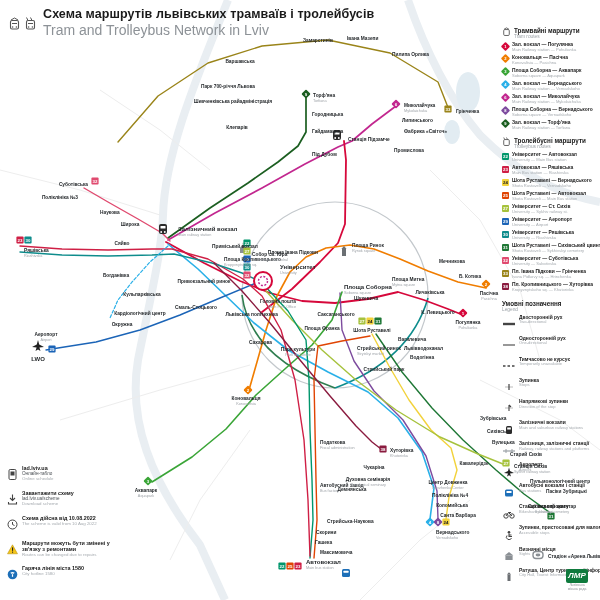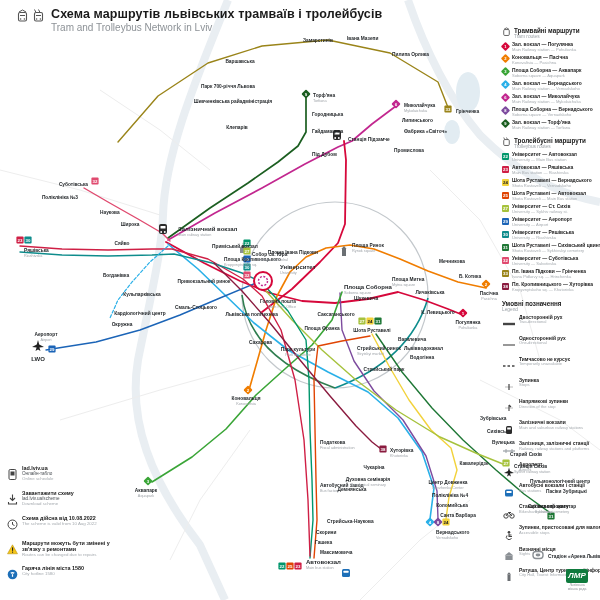--- a/index.html
+++ b/index.html
@@ -1,23 +1,23 @@
 <!DOCTYPE html>
 <html><head>
 <meta charset="utf-8">
 <style>
   html,body{margin:0;padding:0;background:#fff;}
   #app{position:relative;width:600px;height:600px;background:#fff;overflow:hidden;
        font-family:"Liberation Sans",sans-serif;color:#1a1a1a;}
   #map{position:absolute;left:0;top:0;width:600px;height:600px;}
   
-  .titlebar{position:absolute;left:16px;top:7px;display:flex;align-items:flex-start;gap:6px;z-index:5;}
+  .titlebar{position:absolute;left:8px;top:7px;display:flex;align-items:center;gap:6px;z-index:5;}
   .title-icons{display:flex;gap:3px;margin-top:2px;}
   .title-txt .t1{font-size:12.5px;font-weight:bold;letter-spacing:.1px;}
-  .title-txt .t2{font-size:10px;color:#8d9297;margin-top:1px;}
+  .title-txt .t2{font-size:14px;color:#8d9297;margin-top:1px;}
   
   .legend{position:absolute;right:3px;top:27px;width:95px;z-index:6;}
   .lg-head{display:flex;align-items:flex-start;gap:3px;margin:0 0 3px 0;}
   .lg-head .hx .hu{font-size:6.3px;font-weight:bold;line-height:7px;}
   .lg-head .hx .he{font-size:4.8px;color:#9aa0a6;line-height:5px;}
   .lg-row{display:flex;align-items:flex-start;gap:3px;margin-bottom:2.6px;}
   .badge{width:7px;height:7px;flex:0 0 7px;border-radius:1px;color:#fff;font-size:4.4px;
          font-weight:bold;display:flex;align-items:center;justify-content:center;margin-top:.5px;}
   .badge.d{transform:rotate(45deg) scale(.92);}
   .badge.d span{transform:rotate(-45deg);}

